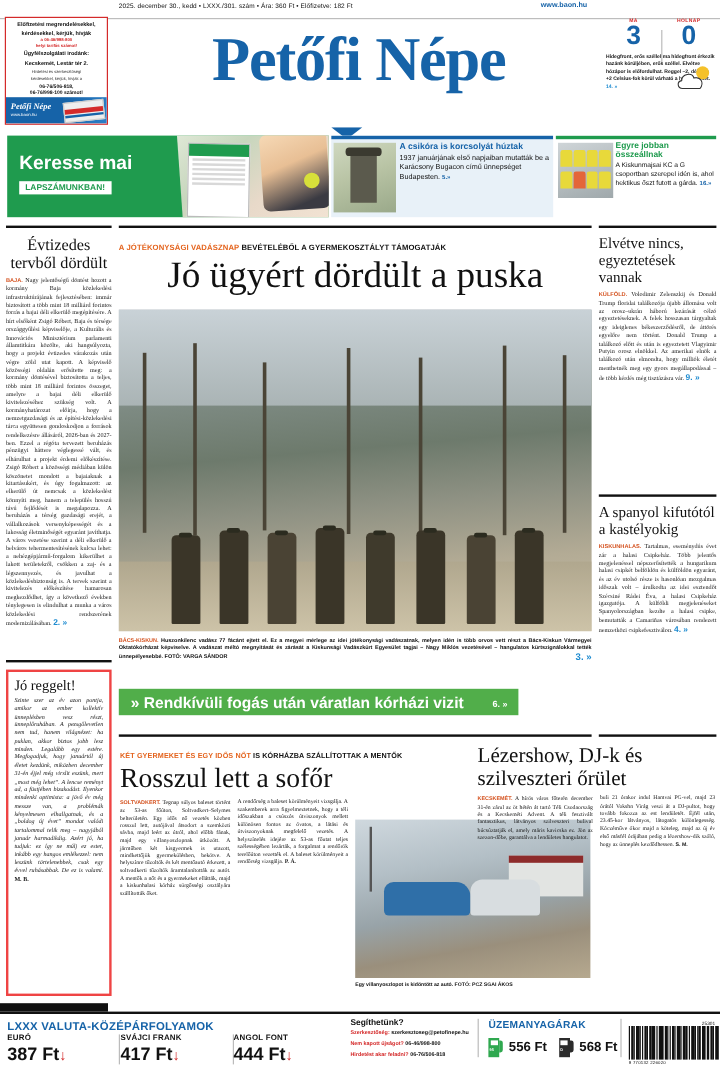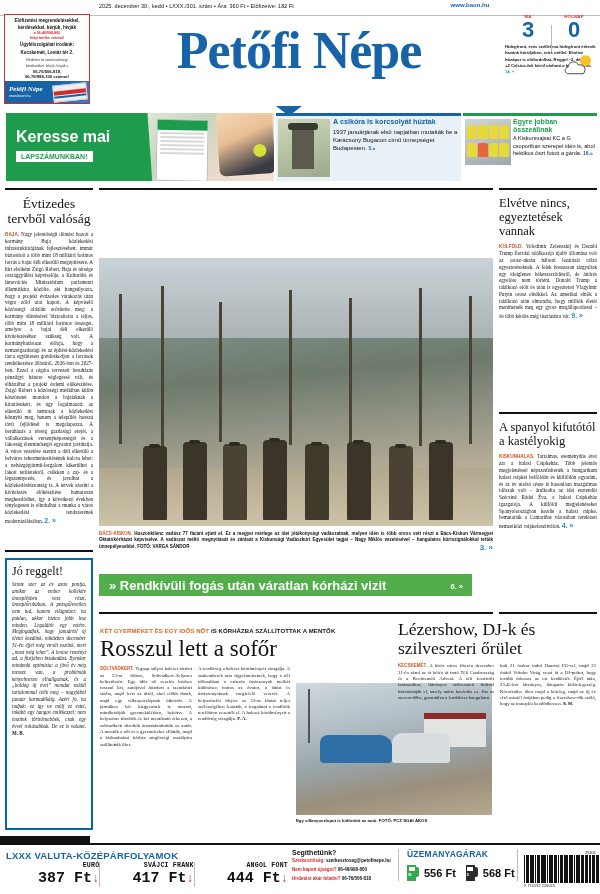--- a/index.html
+++ b/index.html
@@ -94,21 +94,21 @@
   .rule { position:absolute; background:#111; }
 
   
   .colLeft { position:absolute; left:5px; top:196px; width:88px; }
   .clHead { font-family:"Liberation Serif", serif; font-size:13.5px; line-height:1.12; color:#111; text-align:center; }
   .clBody { margin-top:5px; font-family:"Liberation Serif", serif; font-size:5.1px; line-height:1.33; text-align:justify; color:#151515; }
   .clBody .loc { color:#d4511e; font-weight:bold; font-family:"Liberation Sans",sans-serif; font-size:4.7px;}
   .pgBadge { color:#1d8bd0; font-weight:bold; font-family:"Liberation Sans",sans-serif; font-size:7px; }
 
   
-  .jrBox { position:absolute; left:5px; top:558px; width:88px; height:272px; border:2px solid #0369a1; background:#fff; padding:5px 5px 4px 5px; }
+  .jrBox { position:absolute; left:5px; top:558px; width:88px; height:272px; border:2px solid #ef4444; background:#fff; padding:5px 5px 4px 5px; }
   .jrTitle { font-family:"Liberation Serif", serif; font-size:12px; color:#111; line-height:1; }
   .jrText { margin-top:4px; font-family:"Liberation Serif", serif; font-style:italic; font-size:5.05px; line-height:1.34; text-align:justify; color:#151515; }
   .jrText b { font-style:normal; }
 
   
   .kicker { font-size:6.4px; font-weight:bold; color:#111; letter-spacing:.1px; line-height:1.2; }
   .kicker .hl { color:#e4641e; }
   .mainHead { font-family:"Liberation Serif", serif; font-size:31px; line-height:1.05; color:#111; text-align:center; margin-top:2px; }
   .photoMain { position:absolute; left:99px; top:258px; width:394px; height:268px;
      background:linear-gradient(175deg,#b9bfc4 0%,#9aa3a9 14%,#7d8a82 28%,#6d7a6c 44%,#8e9183 60%,#b3ab95 78%,#c9bfa6 100%); overflow:hidden; }
@@ -116,21 +116,21 @@
   .photoMain .hunter { position:absolute; bottom:6px; border-radius:4px 4px 1px 1px; background:#3a3528; }
   .photoMain .hat { position:absolute; width:11px; height:4px; background:#2b2b1f; border-radius:3px; }
   .photoMain .ground { position:absolute; left:0; bottom:0; width:100%; height:58px; background:linear-gradient(180deg,#b0a78e,#cdc3a8); }
   .photoMain .sky { position:absolute; left:0; top:0; width:100%; height:80px; background:linear-gradient(180deg,#c9d2d7,#aab4b5); }
 
   .capWrap { position:absolute; left:99px; top:531px; width:394px; }
   .capText { font-size:4.55px; line-height:1.42; color:#111; font-weight:bold; text-align:justify; }
   .capText .loc { color:#d4511e; }
   .capPg { position:absolute; right:0; top:12px; color:#1d8bd0; font-weight:bold; font-size:8px; }
 
-  .greenStrip { position:absolute; left:99px; top:574px; width:373px; height:22px; background:#51ae4a; }
+  .greenStrip { position:absolute; left:99px; top:574px; width:333px; height:22px; background:#51ae4a; }
   .greenStrip .gsText { position:absolute; left:10px; top:4px; font-size:13px; font-weight:bold; color:#fff; white-space:nowrap; }
   .greenStrip .gsPg { position:absolute; right:9px; top:8px; font-size:7.5px; font-weight:bold; color:#fff; }
 
   
   .lowA { position:absolute; left:100px; top:628px; width:292px; }
   .lowA .kicker { font-size:6px; }
   .lowAHead { font-family:"Liberation Serif", serif; font-size:23px; line-height:1.05; color:#111; margin-top:2px; }
   .lowAcols { margin-top:5px; display:flex; gap:6px; }
   .lowAcol { width:92px; font-family:"Liberation Serif", serif; font-size:4.75px; line-height:1.32; text-align:justify; color:#151515; }
   .lowAcol .loc { color:#d4511e; font-weight:bold; font-family:"Liberation Sans",sans-serif; font-size:4.5px; }
@@ -146,21 +146,21 @@
   .lowBHead { font-family:"Liberation Serif", serif; font-size:17.5px; line-height:1.07; color:#111; }
   .lowBcols { margin-top:6px; display:flex; gap:6px; }
   .lowBcol { width:96px; font-family:"Liberation Serif", serif; font-size:4.75px; line-height:1.32; text-align:justify; color:#151515; }
   .lowBcol .loc { color:#d4511e; font-weight:bold; font-family:"Liberation Sans",sans-serif; font-size:4.5px; }
   .lowBcol .sig { font-weight:bold; font-family:"Liberation Sans",sans-serif; font-size:4.4px; }
 
   
   .botBar { position:absolute; left:0; top:843px; width:600px; height:51px; border-top:2px solid #111; }
   .fxTitle { position:absolute; left:6px; top:5px; font-size:9.5px; font-weight:bold; color:#1663a8; letter-spacing:.2px; }
   .fxRow { position:absolute; left:6px; top:17px; width:282px; display:flex; }
-  .fxCell { flex:1; text-align:right; border-right:1px solid #bbb;font-family:Liberation Mono, monospace; }
+  .fxCell { flex:1; text-align:left; border-right:1px solid #bbb; }
   .fxCell:last-child { border-right:none; }
   .fxName { font-size:6.6px; font-weight:bold; color:#111; letter-spacing:.2px; }
   .fxVal { margin-top:1px; font-size:15px; font-weight:bold; color:#111; white-space:nowrap;}
   .fxVal .arr { color:#d42a2a; font-weight:normal; font-size:12px; }
 
   .helpBox { position:absolute; left:292px; top:4px; width:100px; }
   .helpTitle { font-size:7px; font-weight:bold; color:#111; }
   .helpLine { margin-top:2px; font-size:4.5px; font-weight:bold; color:#1663a8; line-height:1.5; }
   .helpLine b { color:#d42a2a; }
   .helpLine span { color:#111; font-weight:bold; }
@@ -308,36 +308,43 @@
   <div class="rule" style="left:5px; top:188px; width:88px; height:2px;"></div>
   <div class="rule" style="left:99px; top:188px; width:394px; height:2px;"></div>
   <div class="rule" style="left:499px; top:188px; width:98px; height:2px;"></div>
 
   <div class="rule" style="left:5px; top:550px; width:88px; height:2px;"></div>
   <div class="rule" style="left:499px; top:412px; width:98px; height:2px;"></div>
   <div class="rule" style="left:99px; top:612px; width:394px; height:2px;"></div>
   <div class="rule" style="left:499px; top:612px; width:98px; height:2px;"></div>
 
   <div class="colLeft">
-    <div class="clHead">Évtizedes tervből valóság</div>
+    <div class="clHead">Évtizedes tervből dördült</div>
     <div class="clBody">
       <span class="loc">BAJA.</span>
       <span>Nagy jelentőségű döntést hozott a kormány Baja közlekedési infrastruktúrájának fejlesztésében: immár biztosított a több mint 18 milliárd forintos forrás a bajai déli elkerülő megépítésére. A hírt elsőként Zsigó Róbert, Baja és térsége országgyűlési képviselője, a Kulturális és Innovációs Minisztérium parlamenti államtitkára közölte, aki hangsúlyozta, hogy a projekt évtizedes várakozás után végre zöld utat kapott. A képviselő közösségi oldalán erősítette meg: a kormány döntésével biztosította a teljes, több mint 18 milliárd forintos összeget, amelyre a bajai déli elkerülő kivitelezéséhez szükség volt. A kormányhatározat előírja, hogy a nemzetgazdasági és az építési-közlekedési tárca együttesen gondoskodjon a források rendelkezésre állásáról, 2026-ban és 2027-ben. Ezzel a régóta tervezett beruházás pénzügyi háttere véglegessé vált, és elhárulhat a projekt érdemi előkészítése. Zsigó Róbert a közösségi médiában külön köszönetet mondott a bajaiaknak a kitartásukért, és úgy fogalmazott: az elkerülő út nemcsak a közlekedést könnyíti meg, hanem a település hosszú távú fejlődését is megalapozza. A beruházás a térség gazdasági erejét, a vállalkozások versenyképességét és a lakosság életminőségét egyaránt javíthatja. A város vezetése szerint a déli elkerülő a belváros tehermentesítésének kulcsa lehet: a nehézgépjármű-forgalom kikerülhet a lakott területekről, csökken a zaj- és a légszennyezés, és javulhat a közlekedésbiztonság is. A tervek szerint a kivitelezés előkészítése hamarosan megkezdődhet, így a következő években ténylegesen is elindulhat a munka a város közlekedési rendszerének modernizálásában.</span>
       <span class="pgBadge">2. »</span>
     </div>
   </div>
 
   <div class="jrBox">
     <div class="jrTitle">Jó reggelt!</div>
     <div class="jrText">
       <span>Szinte szer az év azon pontja, amikor az ember kollektív ünneplésben vesz részt, ünneplőruhában. A pezsgőlevetlen nem tud, hanem világnézet: ha puklan, akkor biztos jobb lesz minden. Legalább egy estére. Megfogadjuk, hogy januártól új életet kezdünk, miközben december 31-én éjjel még virslit eszünk, mert „most még lehet”. A lencse reményt ad, a füstjében bizakodást. Ilyenkor mindenki optimista: a jövő év még messze van, a problémák kényelmesen elhallgatnak, és a „boldog új évet” mondat valódi tartalommal telik meg – nagyjából január harmadikáig. Azért jó, ha tudjuk: ez így ne múlj ez estet, inkább egy hangos emlékezzel: nem leszünk törtelenebbek, csak egy évvel ruhásabbak. De ez is valami.</span>
       <b>M. B.</b>
     </div>
   </div>
 
+  <div style="position:absolute; left:99px; top:203px; width:394px;">
+    <div class="kicker" style="text-align:left;">
+      <span class="hl">A JÓTÉKONYSÁGI VADÁSZNAP</span>
+      <span>BEVÉTELÉBŐL A GYERMEKOSZTÁLYT TÁMOGATJÁK</span>
+    </div>
+    <div class="mainHead">Jó ügyért dördült a puska</div>
+  </div>
 
   <div class="photoMain">
     <div class="sky"></div>
     <div class="ground"></div>
     <div class="tree" style="left:20px; height:150px; top:36px;"></div>
     <div class="tree" style="left:62px; height:160px; top:28px;"></div>
     <div class="tree" style="left:120px; height:140px; top:44px;"></div>
     <div class="tree" style="left:190px; height:155px; top:32px;"></div>
     <div class="tree" style="left:250px; height:145px; top:40px;"></div>
     <div class="tree" style="left:320px; height:158px; top:30px;"></div>

